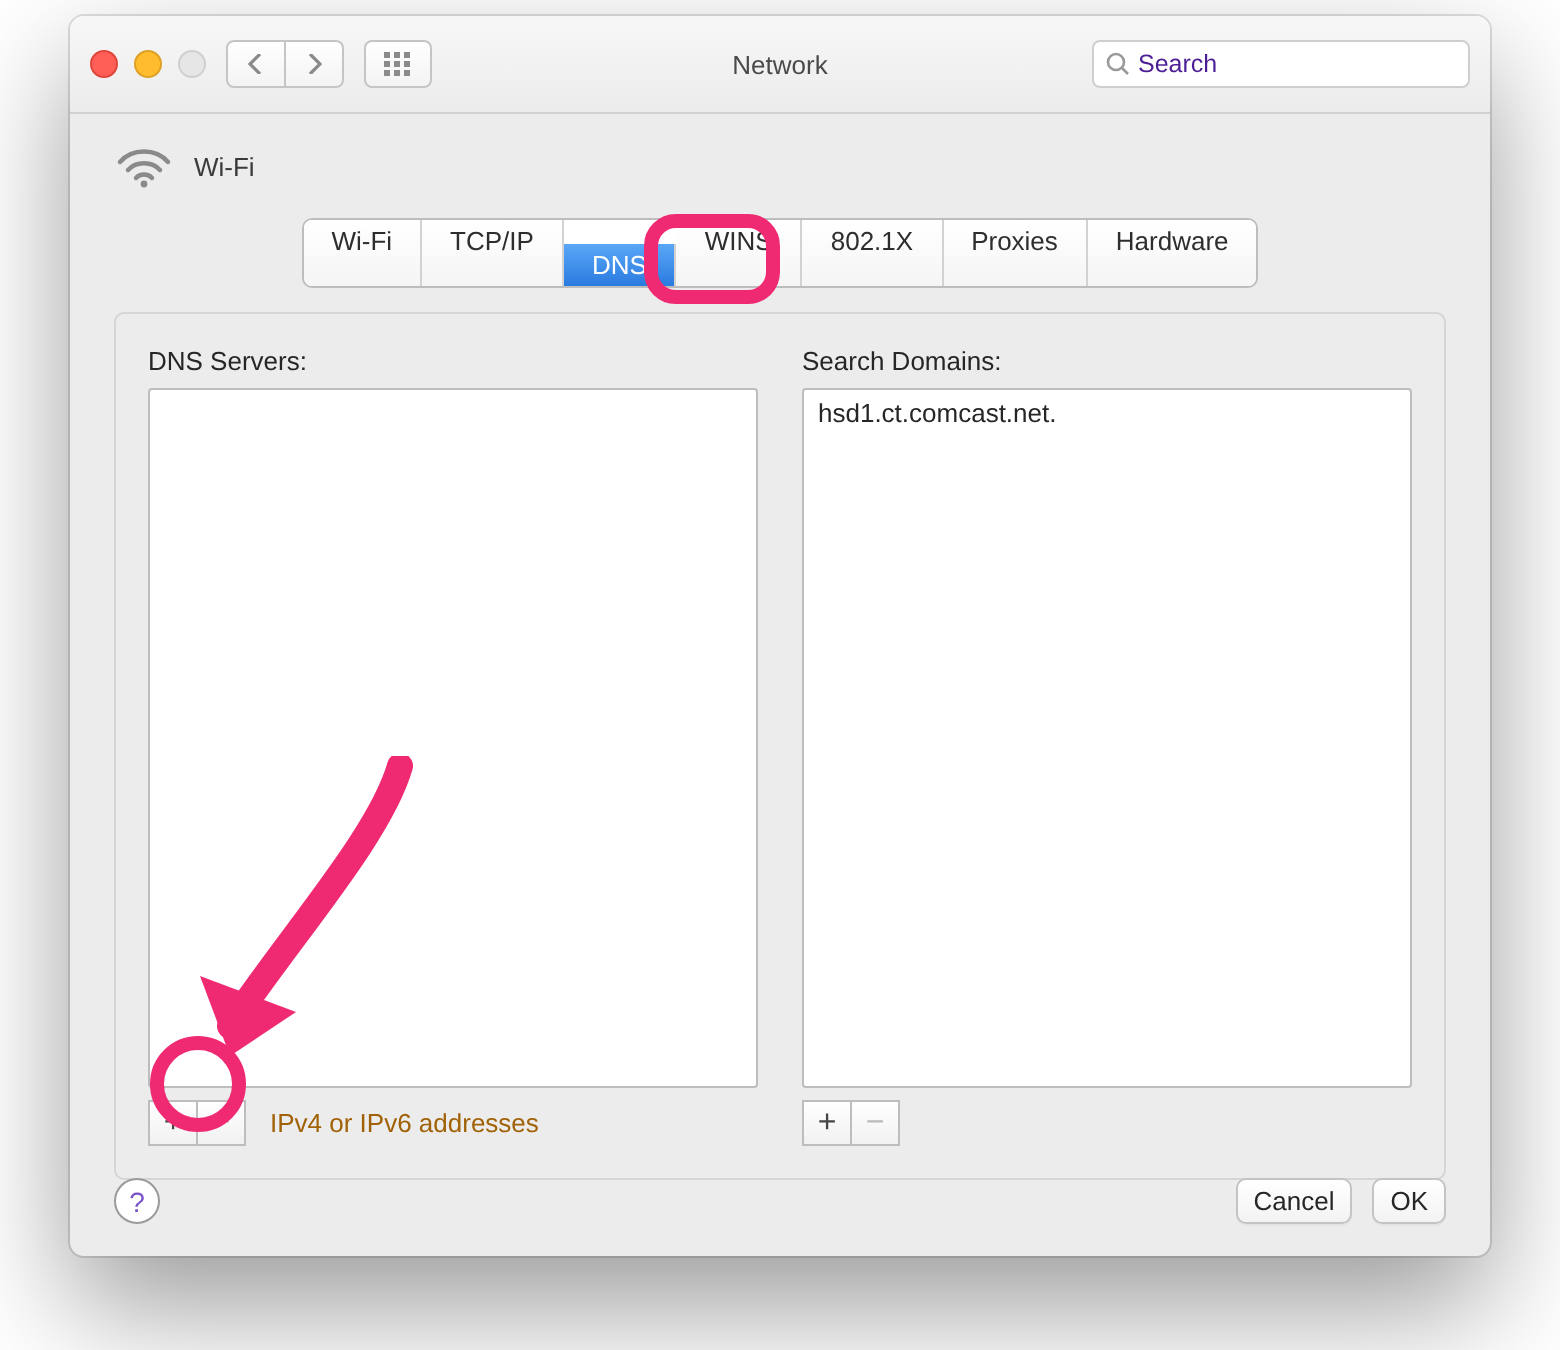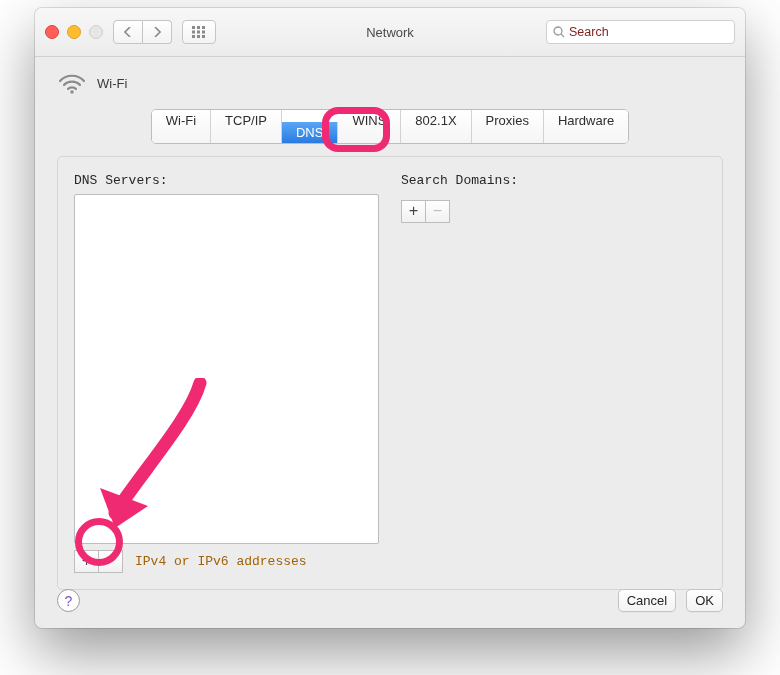--- a/index.html
+++ b/index.html
@@ -78,21 +78,21 @@
   .search {
     margin-left:auto;
     display:flex;
     align-items:center;
     background:#ffffff;
     border:1px solid #cfcfcf;
     border-radius:4px;
     height:22px;
     width:175px;
     padding:0 6px;
-    color:#7f1d1d;
+    color:#4c1d95;
   }
   .search svg{ margin-right:4px; }
   .search span{ font-size:12.5px; }
 
   .content{
     padding: 14px 0 0 0;
   }
   .header-row{
     display:flex;
     align-items:center;
@@ -133,21 +133,20 @@
   }
 
   .pane{
     margin: 0 22px;
     background:#ececec;
     border:1px solid #d5d5d5;
     border-radius:5px;
     padding: 16px;
     height: 400px;
     position:relative;
-    font-family:Liberation Mono, monospace;
   }
   .cols{
     display:flex;
     gap:22px;
     height:100%;
   }
   .col{
     flex:1;
     display:flex;
     flex-direction:column;
@@ -316,20 +315,23 @@
             <div class="pm">
               <div class="pmb">+</div>
               <div class="pmb minus">−</div>
             </div>
             <div class="hint">IPv4 or IPv6 addresses</div>
           </div>
         </div>
 
         <div class="col">
           <div class="colhead">Search Domains:</div>
+          <div class="listbox" id="search-domains-list">
+              <div class="row">hsd1.ct.comcast.net.</div>
+            </div>
           <div class="btnrow">
             <div class="pm">
               <div class="pmb">+</div>
               <div class="pmb minus">−</div>
             </div>
           </div>
         </div>
       </div>
     </div>
 

